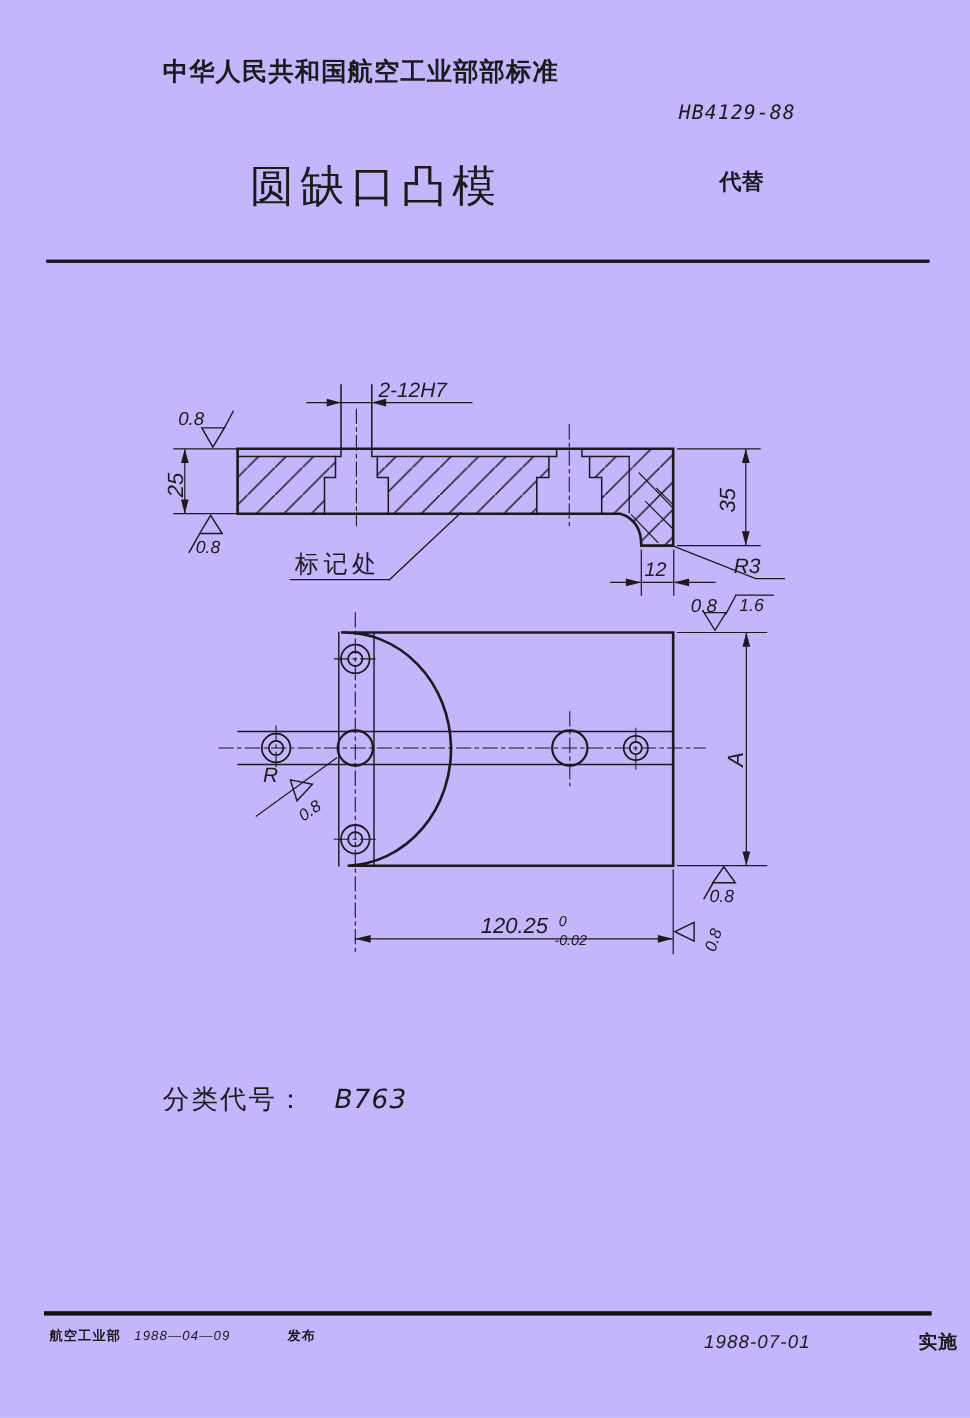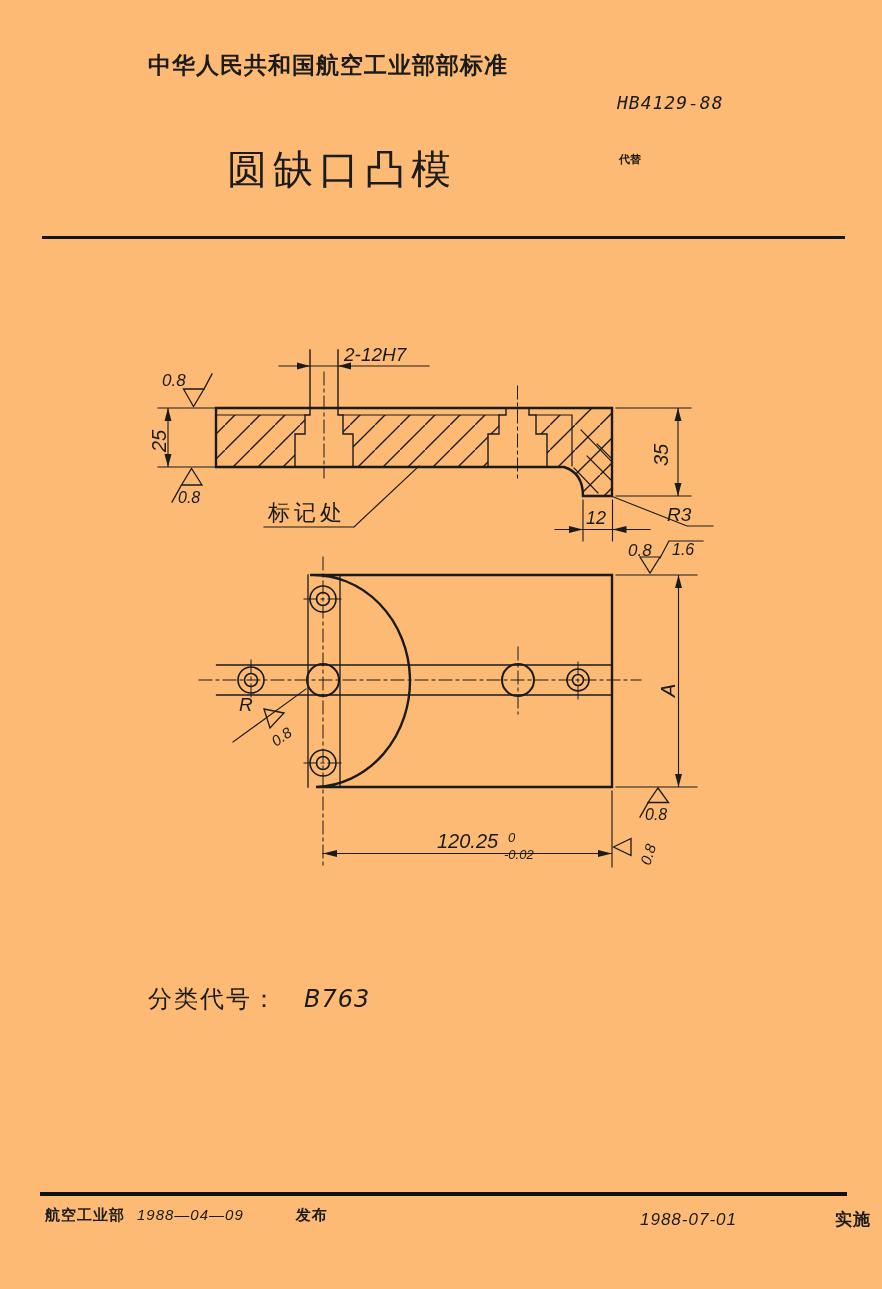--- a/index.html
+++ b/index.html
@@ -1,34 +1,34 @@
 <!DOCTYPE html>
 <html><head>
 <meta charset="utf-8">
 <style>
   html,body{margin:0;padding:0;background:#e8e8e8;}
   #page{
-    position:relative;width:882px;height:1289px;background:#fdba74;
+    position:relative;width:882px;height:1289px;background:#c4b5fd;
     font-family:"Liberation Sans","DejaVu Sans",sans-serif;color:#1b1b1b;
     overflow:hidden;margin:0 auto;
   }
   .abs{position:absolute;}
   .org-title{left:148px;top:50px;font-size:23px;font-weight:bold;letter-spacing:1px;}
   .std-no{left:617px;top:92px;font-size:18px;font-family:"DejaVu Sans Mono","Liberation Mono",monospace;font-style:italic;letter-spacing:1px;text-align:center;}
   .doc-title{left:227px;top:142px;font-size:40px;letter-spacing:6px;font-weight:normal;}
-  .replaces{left:619px;top:152px;font-size:11px;font-weight:bold;}
+  .replaces{left:654px;top:152px;font-size:20px;font-weight:bold;}
   .rule-top{left:42px;top:236px;width:803px;height:3px;background:#161616;}
   .notes{left:148px;font-size:24px;letter-spacing:2px;}
   .notes .code{font-style:italic;font-family:"DejaVu Sans","Liberation Sans",sans-serif;letter-spacing:1px;}
   .n1{top:983px;}
   .n2{top:1020px;}
   .gap-s{display:inline-block;width:26px;}
   .gap-t{display:inline-block;width:8px;}
   .rule-bottom{left:40px;top:1192px;width:807px;height:4px;background:#111;}
-  .footer-left{left:45px;top:1206px;font-size:15px;}
+  .footer-left{left:45px;top:1206px;font-size:12px;}
   .footer-right{left:640px;top:1208px;font-size:17px;text-align:center;}
   .f-bold{font-weight:bold;letter-spacing:1px;}
   .f-date{font-style:italic;letter-spacing:1px;}
   .ml14{margin-left:12px;} .ml55{margin-left:52px;} .ml40{margin-left:42px;}
   svg text{fill:#1b1b1b;}
   .dim{font-family:"Liberation Sans","DejaVu Sans",sans-serif;font-style:italic;}
   .cjk{font-family:"Liberation Sans","DejaVu Sans",sans-serif;}
 </style>
 </head>
 <body>

